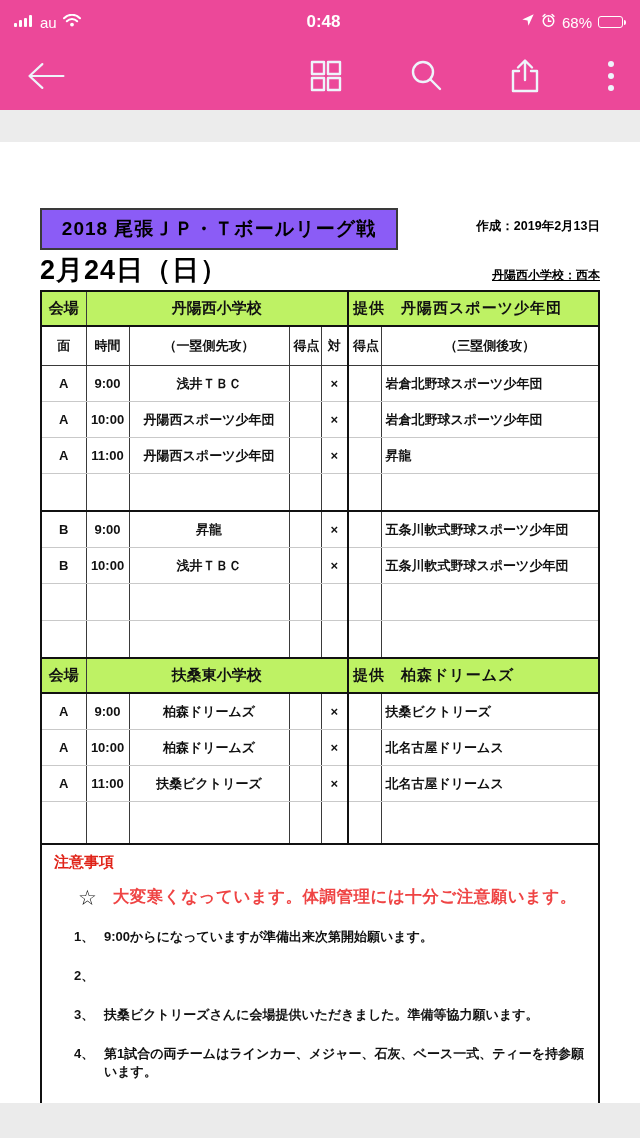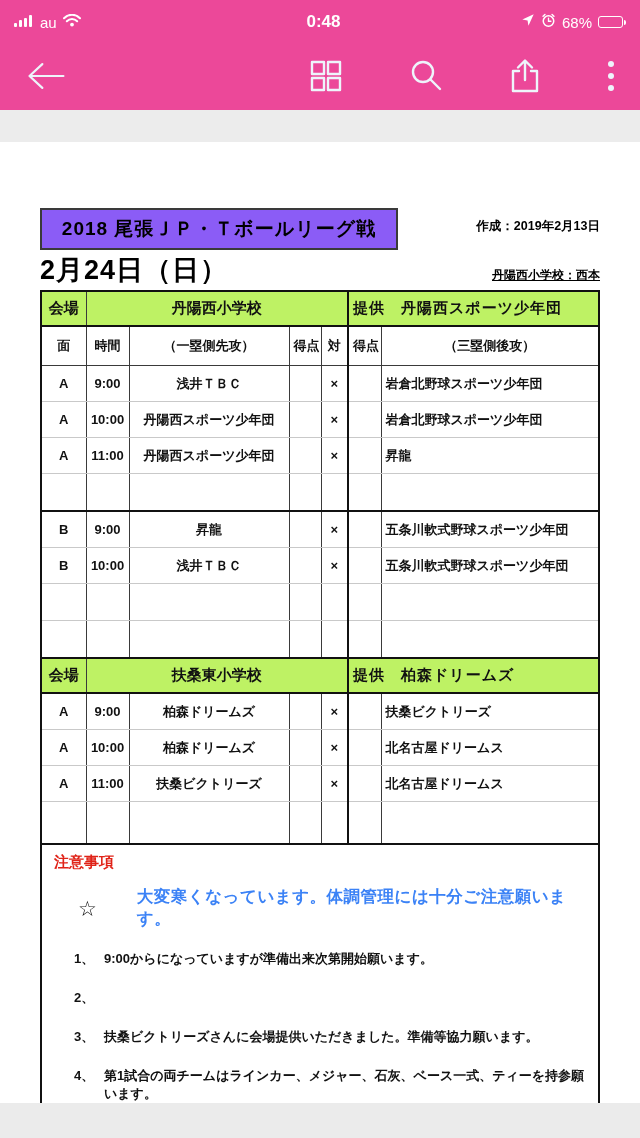--- a/index.html
+++ b/index.html
@@ -54,21 +54,21 @@
   tr.data-row td{height:35px;}
   tr.row-empty td{height:36px;}
   tr.row-empty.tall td{height:41px;}
   tr.divider-top td{border-top:2px solid #111;}
   
   .notes{width:560px;border:2px solid #111;margin-top:-2px;box-sizing:border-box;
     padding:8px 10px 16px 10px;}
   .notes-heading{color:#e02318;font-size:15px;font-weight:600;margin:0 0 14px 2px;}
   .notes-star-line{display:flex;align-items:center;margin:0 0 20px 26px;}
   .star-glyph{font-size:21px;color:#111;line-height:1;}
-  .notes-highlight{color:#3b82f6;font-weight:bold;font-size:16.5px;margin-left:40px;letter-spacing:0.5px;}
+  .notes-highlight{color:#ef4444;font-weight:bold;font-size:16.5px;margin-left:16px;letter-spacing:0.5px;}
   .note-item{display:flex;margin:0 0 21px 22px;font-size:13px;font-weight:bold;color:#111;}
   .note-item:last-child{margin-bottom:4px;}
   .note-num{width:30px;flex:none;}
 </style>
 </head>
 <body>
 
 <div class="app-top">
   <div class="status-bar">
     <div class="sb-left">

